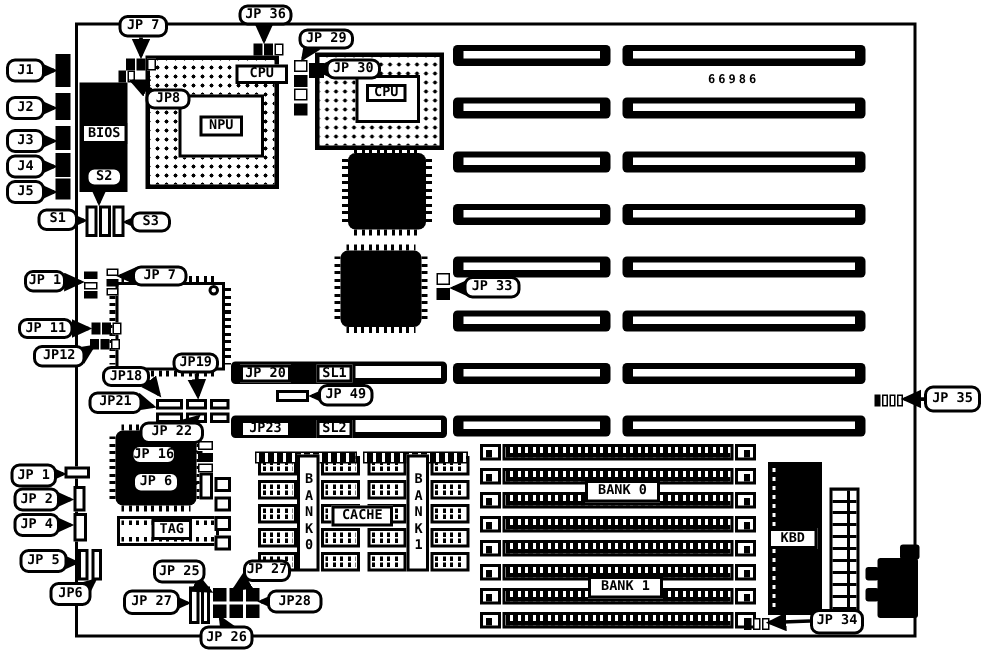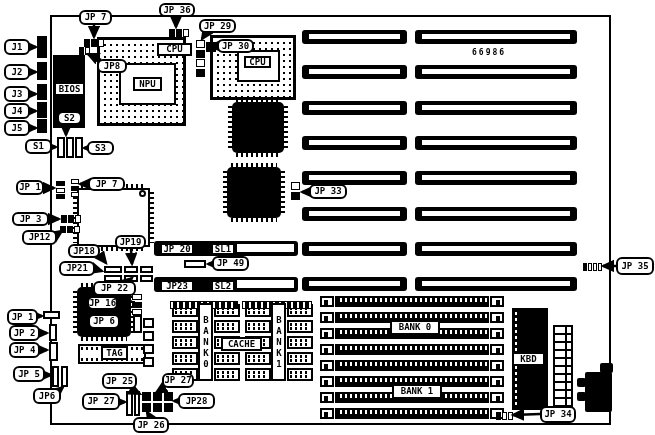--- a/index.html
+++ b/index.html
@@ -405,21 +405,21 @@
     <div class="abs callout" style="left: 79px; top: 10px; width: 33px; height: 15px;">JP 7</div>
     <div class="abs callout" style="left: 159px; top: 3px; width: 36px; height: 14px;">JP 36</div>
     <div class="abs callout" style="left: 199px; top: 19px; width: 37px; height: 14px;">JP 29</div>
     <div class="abs callout" style="left: 217px; top: 39px; width: 37px; height: 14px;">JP 30</div>
     <div class="abs callout" style="left: 97px; top: 59px; width: 30px; height: 14px;">JP8</div>
     <div class="abs callout" style="left: 57px; top: 111px; width: 25px; height: 14px;">S2</div>
     <div class="abs callout" style="left: 25px; top: 139px; width: 27px; height: 15px;">S1</div>
     <div class="abs callout" style="left: 87px; top: 141px; width: 27px; height: 14px;">S3</div>
     <div class="abs callout" style="left: 16px; top: 180px; width: 28px; height: 15px;">JP 1</div>
     <div class="abs callout" style="left: 88px; top: 177px; width: 37px; height: 14px;">JP 7</div>
-    <div class="abs callout" style="left: 12px; top: 212px; width: 37px; height: 14px;">JP 3</div>
+    <div class="abs callout" style="left: 12px; top: 212px; width: 37px; height: 14px;">JP 11</div>
     <div class="abs callout" style="left: 22px; top: 230px; width: 35px; height: 15px;">JP12</div>
     <div class="abs callout" style="left: 68px; top: 244px; width: 32px; height: 14px;">JP18</div>
     <div class="abs callout" style="left: 115px; top: 235px; width: 31px; height: 14px;">JP19</div>
     <div class="abs callout" style="left: 59px; top: 261px; width: 36px; height: 15px;">JP21</div>
     <div class="abs callout" style="left: 212px; top: 256px; width: 37px; height: 15px;">JP 49</div>
     <div class="abs callout" style="left: 93px; top: 281px; width: 43px; height: 15px;">JP 22</div>
     <div class="abs callout" style="left: 87px; top: 296px; width: 31px; height: 14px;">JP 16</div>
     <div class="abs callout" style="left: 88px; top: 314px; width: 32px; height: 15px;">JP 6</div>
     <div class="abs callout" style="left: 7px; top: 309px; width: 31px; height: 16px;">JP 1</div>
     <div class="abs callout" style="left: 9px; top: 325px; width: 31px; height: 16px;">JP 2</div>

